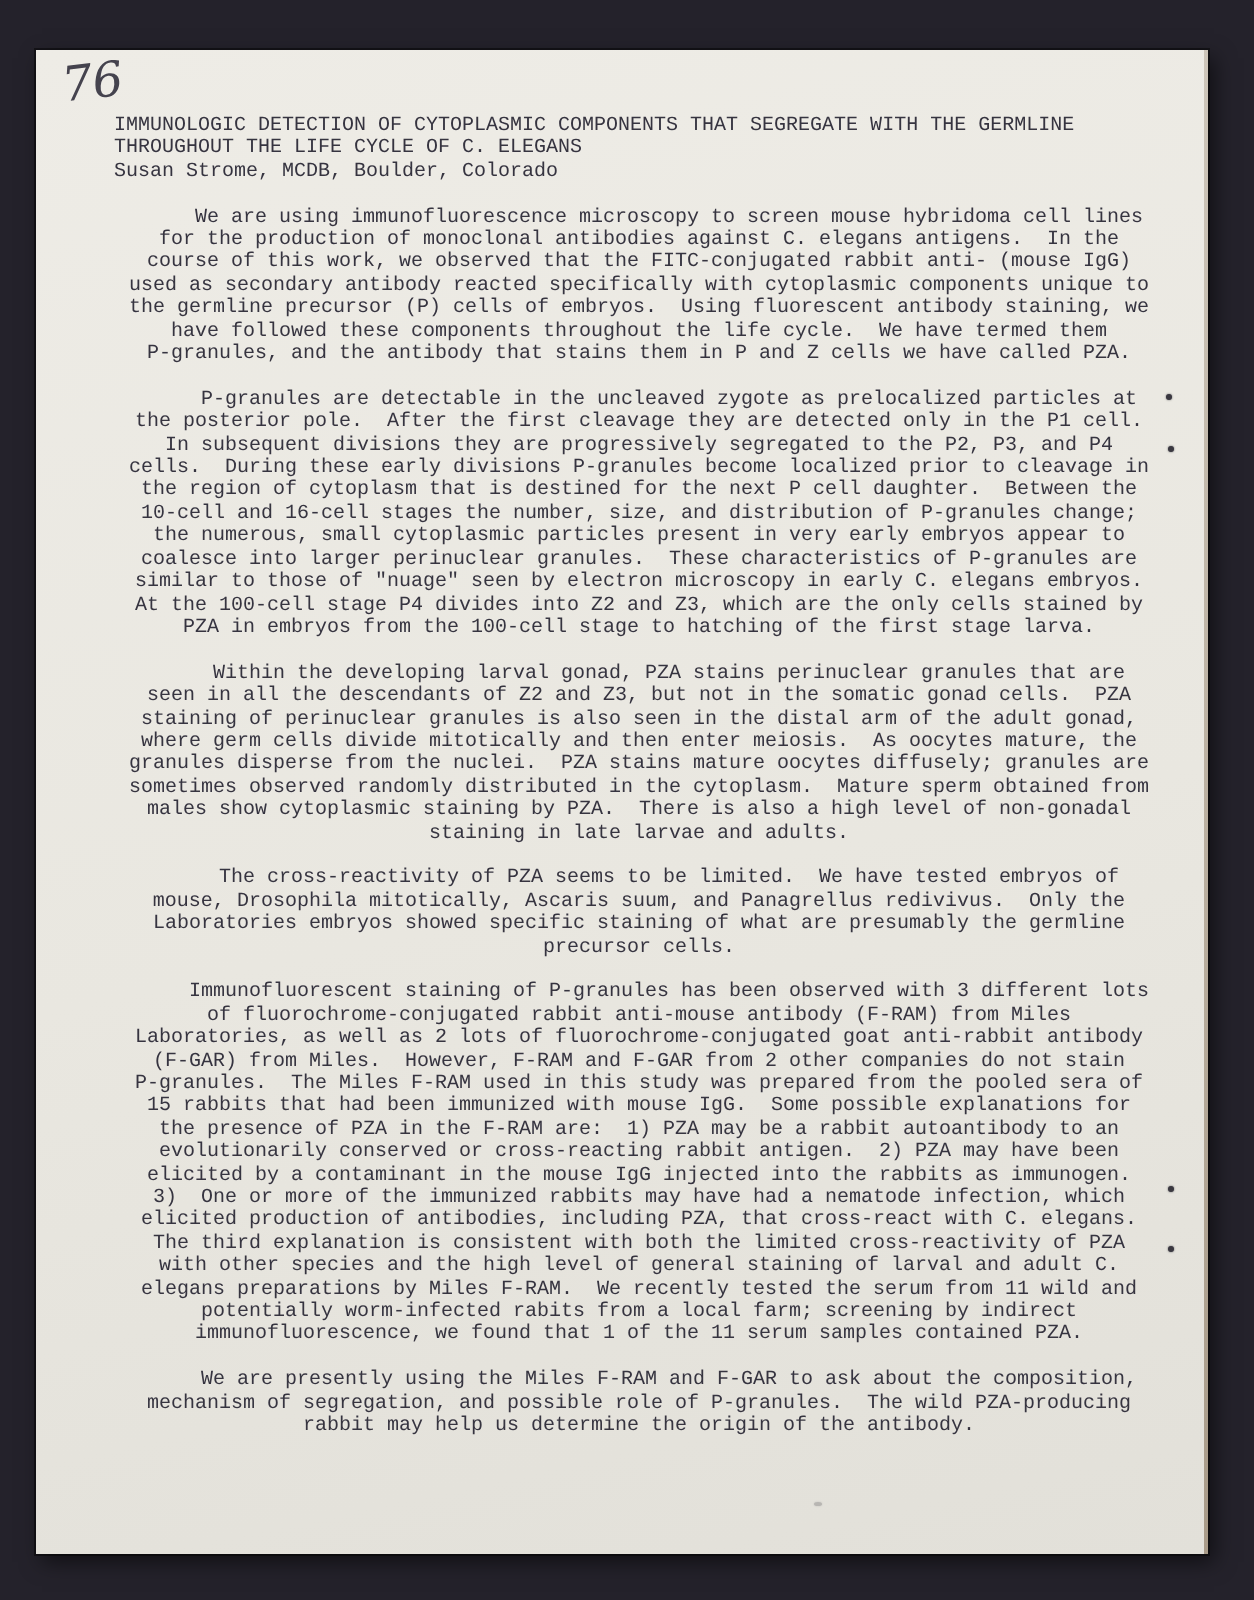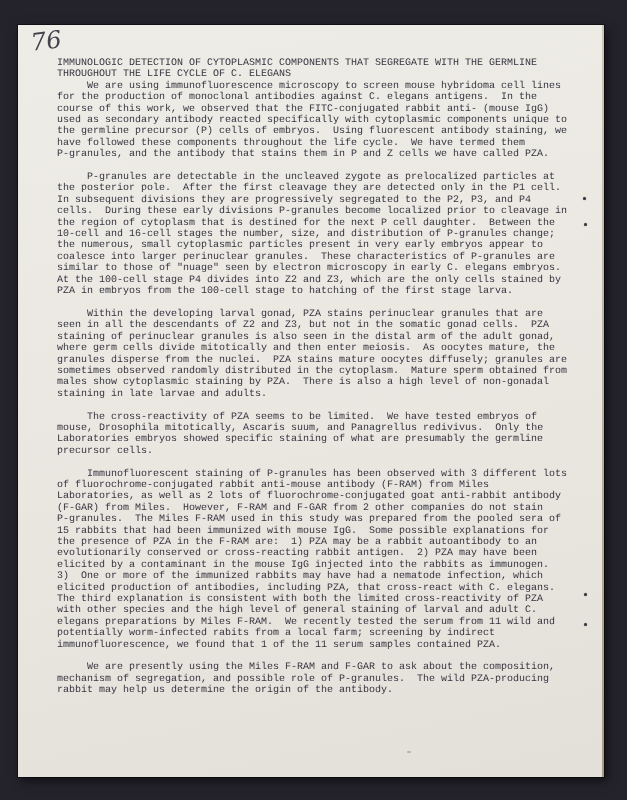--- a/index.html
+++ b/index.html
@@ -29,39 +29,40 @@
     position:absolute;left:13px;top:2px;
     font-family:"DejaVu Serif", serif;font-style:italic;
     font-size:24px;color:var(--pen);
     transform:rotate(-7deg);
   }
   .content{
     position:absolute;left:39px;top:33px;width:525px;
     font-size:10px;line-height:11.4px;color:var(--ink);
     text-rendering:geometricPrecision;
   }
-  .para{white-space:pre;margin:0 0 11.4px 0;}
+  .para{white-space:pre;margin:0 0 11.4px 0;text-align:center;}
   .heading{white-space:pre;margin:0;}
   .author{white-space:pre;margin:0 0 11.4px 0;}
   .u{text-underline-offset:2px;}
   .speck{
     position:absolute;width:3px;height:3px;border-radius:50%;
     background:#3a3840;box-shadow:0 0 1px rgba(58,56,64,0.8);
   }
   .speck.faint{opacity:0.25;width:4px;height:2px;}
 </style>
 </head>
 <body>
 
 <div class="scan">
   <div class="paper">
     <div class="pagenum">76</div>
     <div class="content">
       <div class="heading"><span>IMMUNOLOGIC DETECTION OF CYTOPLASMIC COMPONENTS THAT SEGREGATE WITH THE GERMLINE
 THROUGHOUT THE LIFE CYCLE OF </span><span class="u">C. ELEGANS</span></div>
+      <div class="author">Susan Strome, MCDB, Boulder, Colorado</div>
       <div class="para"><span>     We are using immunofluorescence microscopy to screen mouse hybridoma cell lines
 for the production of monoclonal antibodies against </span><span class="u">C. elegans</span><span> antigens.  In the
 course of this work, we observed that the FITC-conjugated rabbit anti- (mouse IgG)
 used as secondary antibody reacted specifically with cytoplasmic components unique to
 the germline precursor (P) cells of embryos.  Using fluorescent antibody staining, we
 have followed these components throughout the life cycle.  We have termed them
 P-granules, and the antibody that stains them in P and Z cells we have called PZA.</span></div>
       <div class="para"><span>     P-granules are detectable in the uncleaved zygote as prelocalized particles at
 the posterior pole.  After the first cleavage they are detected only in the P1 cell.
 In subsequent divisions they are progressively segregated to the P2, P3, and P4

